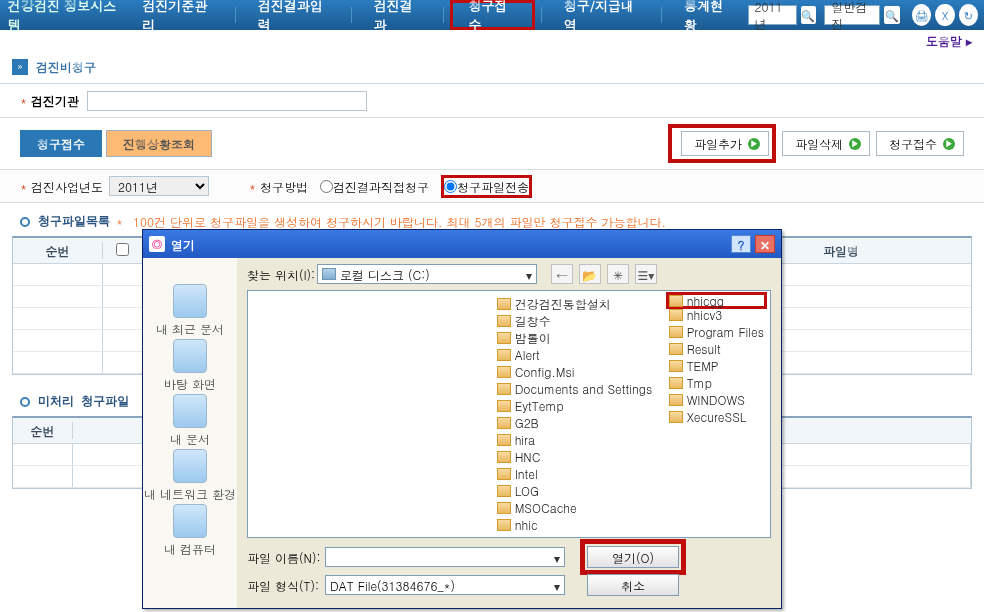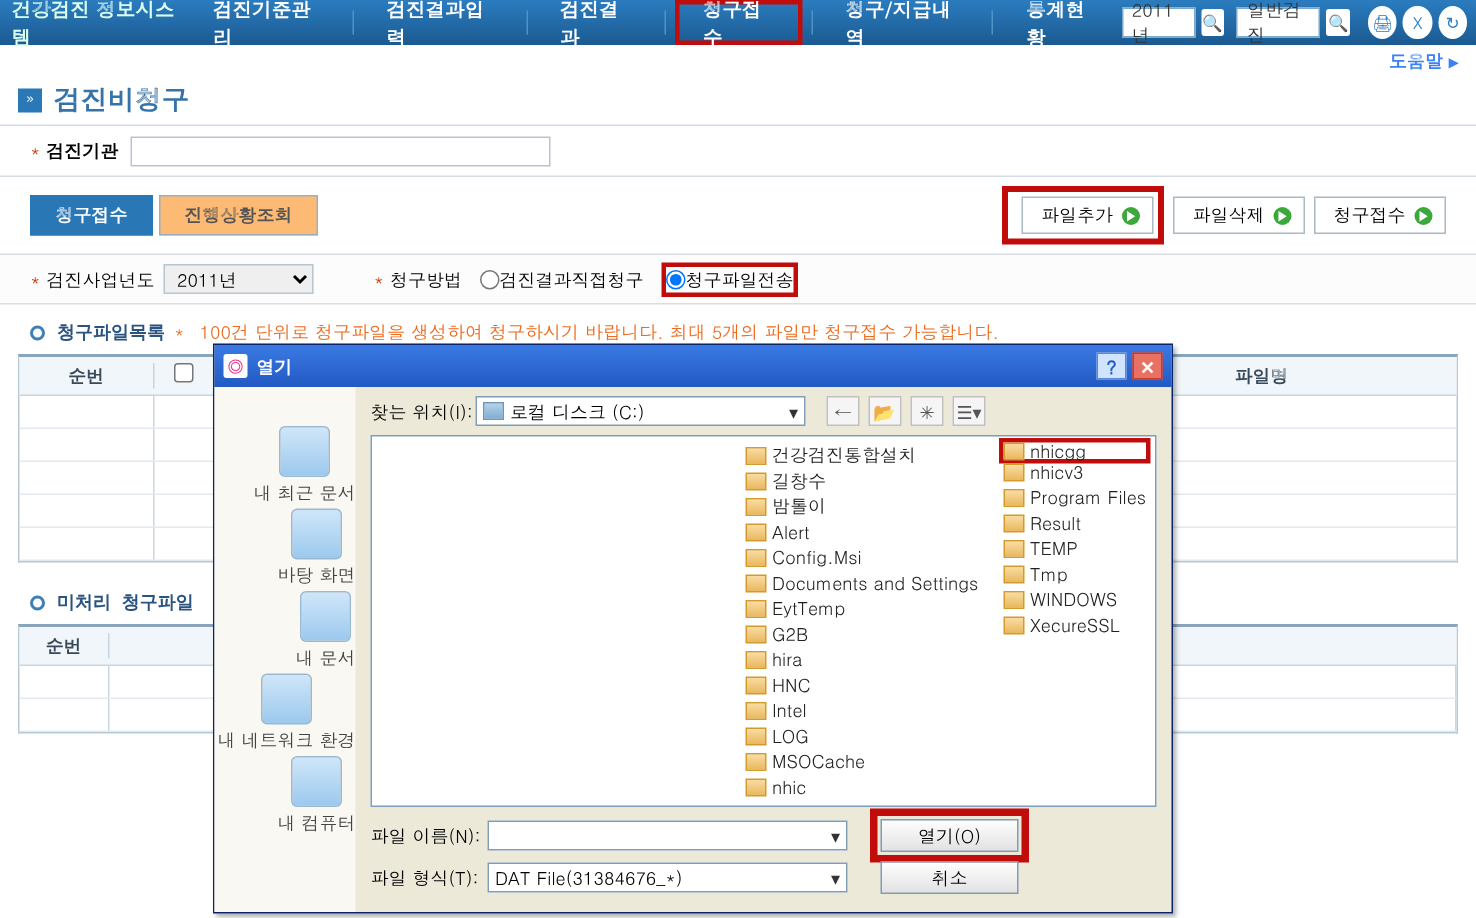--- a/index.html
+++ b/index.html
@@ -11,26 +11,26 @@
     .topbar .sep { width: 1px; height: 16px; background: #4e94c9; margin: 0 6px; }
     .top-item { padding: 0 16px; height: 30px; display: flex; align-items: center; font-weight: bold; color: #fff; cursor: pointer; font-size: 13px; }
     .top-item.boxed { border: 3px solid #c10c0c; margin-top:-3px; margin-bottom:-3px; }
     .top-right { margin-left: auto; display: flex; align-items: center; padding-right: 6px; }
     .year-sel, .type-sel { background: #fff; color: #333; border: 1px solid #7ba7c9; height: 20px; display:flex; align-items:center; padding: 0 6px; margin-right:4px; }
     .search-icon { width:18px; height:18px; background:#fff; border-radius:2px; display:flex; align-items:center; justify-content:center; color:#2b7cbf; font-size:11px; margin-right:8px; }
     .round-btn { width:22px; height:22px; background:#fff; border-radius:50%; margin-left:4px; display:flex; align-items:center; justify-content:center; color:#2b7cbf; font-size:11px; }
 
     
     .help-line { height:20px; display:flex; justify-content:flex-end; align-items:center; padding:0 12px; }
-    .help-link { color:#3b82f6; font-weight:bold; }
+    .help-link { color:#4c1d95; font-weight:bold; }
 
     
     .title-row { display:flex; align-items:center; height:34px; border-bottom:1px solid #d0dce6; padding:0 12px; background:#fff; }
     .title-arrow { width:16px; height:16px; background:#2b78b7; color:#fff; display:flex; align-items:center; justify-content:center; margin-right:8px; font-size:11px; }
-    .title-text { font-weight:bold; font-size:18px; color:#3573a8; }
+    .title-text { font-weight:bold; font-size:12px; color:#3573a8; }
 
     
     .org-row { display:flex; align-items:center; height:34px; padding:0 20px; border-bottom:1px solid #d7dde2; }
     .star { color:#c30; margin-right:4px; }
     .org-label { font-weight:bold; margin-right:8px; }
     .org-input { border:1px solid #b8c4ce; width:280px; height:20px; }
 
     
     .tab-row { display:flex; align-items:center; padding:6px 20px; }
     .tab-btn { padding:4px 16px; border:1px solid #2a77b5; color:#fff; background:#2a77b5; font-weight:bold; cursor:pointer; }
@@ -71,21 +71,21 @@
 
     
     .dialog { position:absolute; left:142px; top:229px; width:640px; height:380px; background:#ece9d8; border:1px solid #0a246a; box-shadow:2px 2px 3px rgba(0,0,0,.3); }
     .dlg-title { height:28px; background:linear-gradient(#3b7ae3,#2259c3); color:#fff; display:flex; align-items:center; padding:0 6px; font-weight:bold; }
     .dlg-title .dlg-icon { width:16px; height:16px; background:#fff; border-radius:2px; margin-right:6px; display:flex;align-items:center;justify-content:center;color:#e38;font-size:10px;}
     .dlg-title .dlg-spacer { flex:1; }
     .dlg-title .dlg-btn { width:20px; height:18px; background:#d0e3ff; border:1px solid #5a88d9; margin-left:4px; display:flex; align-items:center; justify-content:center; color:#2259c3; font-weight:bold; cursor:pointer; }
     .dlg-title .dlg-btn.close { background:#e97163; border-color:#c93b28; color:#fff; }
 
     .dlg-body { display:flex; height:calc(100% - 28px); }
-    .dlg-side { width:94px; background:#f9f8f2; display:flex; flex-direction:column; align-items:flex-end; padding-top:26px; gap:2px; }
+    .dlg-side { width:94px; background:#f9f8f2; display:flex; flex-direction:column; align-items:center; padding-top:26px; gap:2px; }
     .side-item { display:flex; flex-direction:column; align-items:center; font-size:11px; color:#444; cursor:pointer;}
     .side-item .si-icon { width:34px; height:34px; background:linear-gradient(#cfe6f9,#9cc9ee); border:1px solid #9bb8d1; border-radius:4px; margin-bottom:2px; }
 
     .dlg-main { flex:1; padding:6px 10px; display:flex; flex-direction:column; }
     .lookin-row { display:flex; align-items:center; margin-bottom:6px; }
     .lookin-row .lbl { width:70px; }
     .lookin-row .sel { flex:0 0 220px; border:1px solid #7f9db9; background:#fff; height:20px; display:flex; align-items:center; padding:0 4px; }
     .lookin-row .sel .drop { margin-left:auto; color:#333; }
     .lookin-row .nav-icons { margin-left:14px; display:flex; gap:6px; }
     .ni { width:22px; height:20px; border:1px solid #c0c0c0; background:#f5f5f5; display:flex; align-items:center; justify-content:center; font-size:12px; color:#555;}

